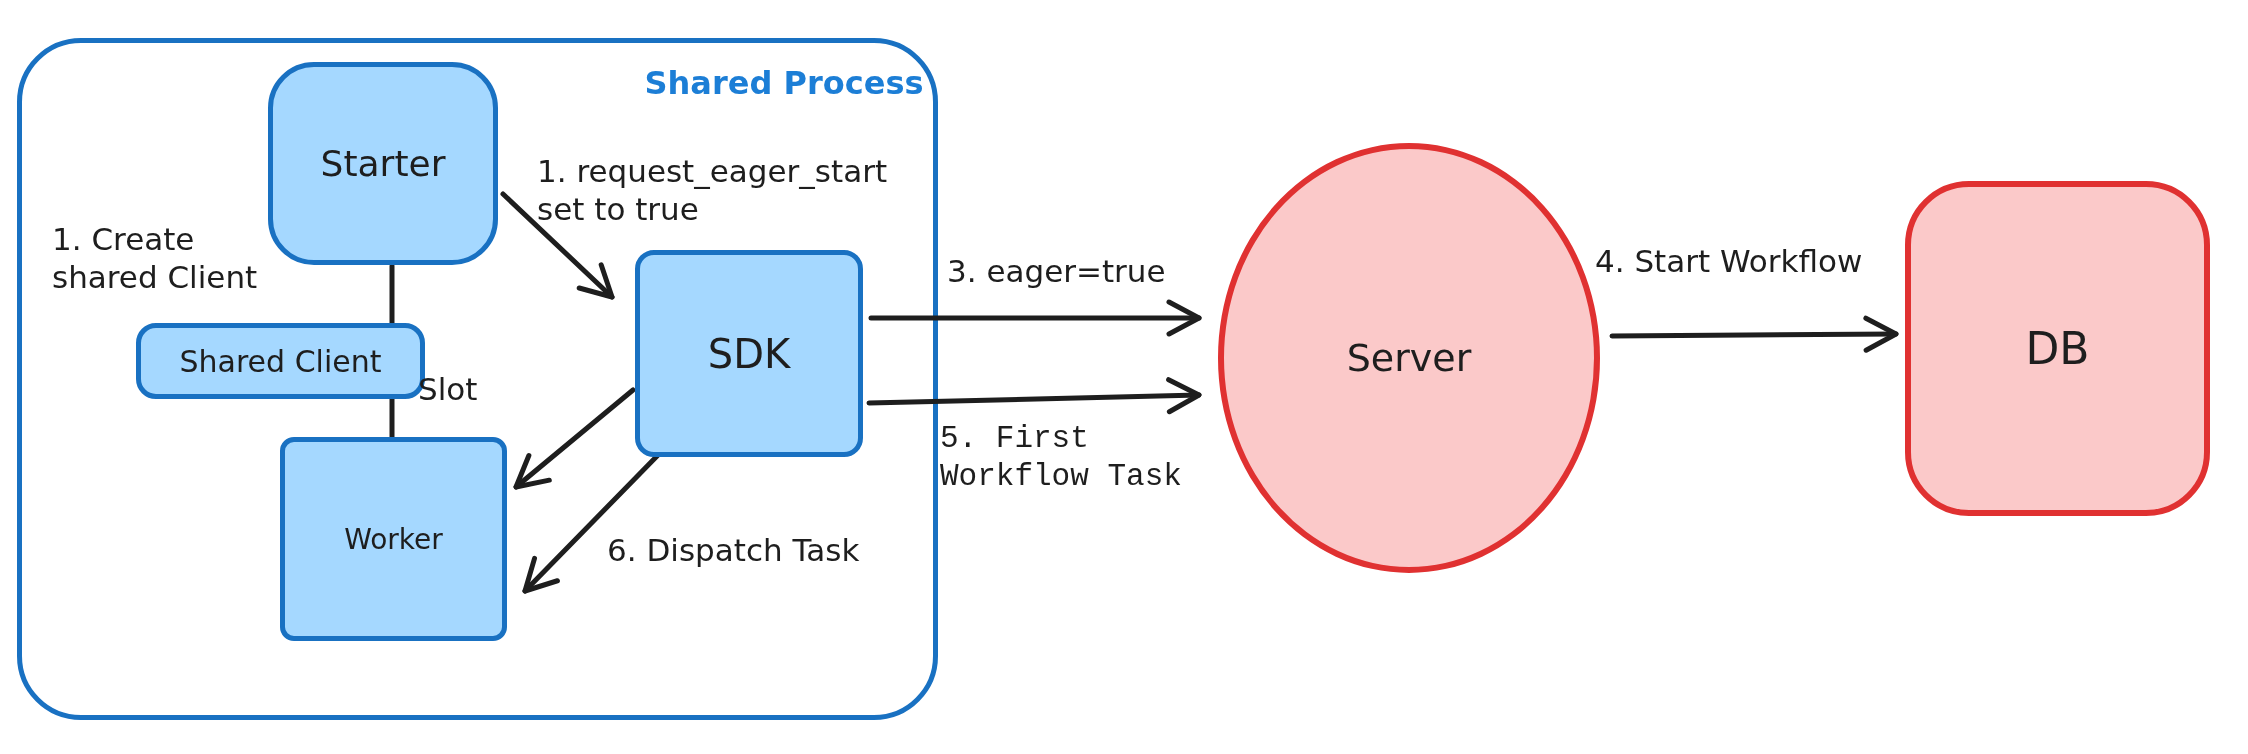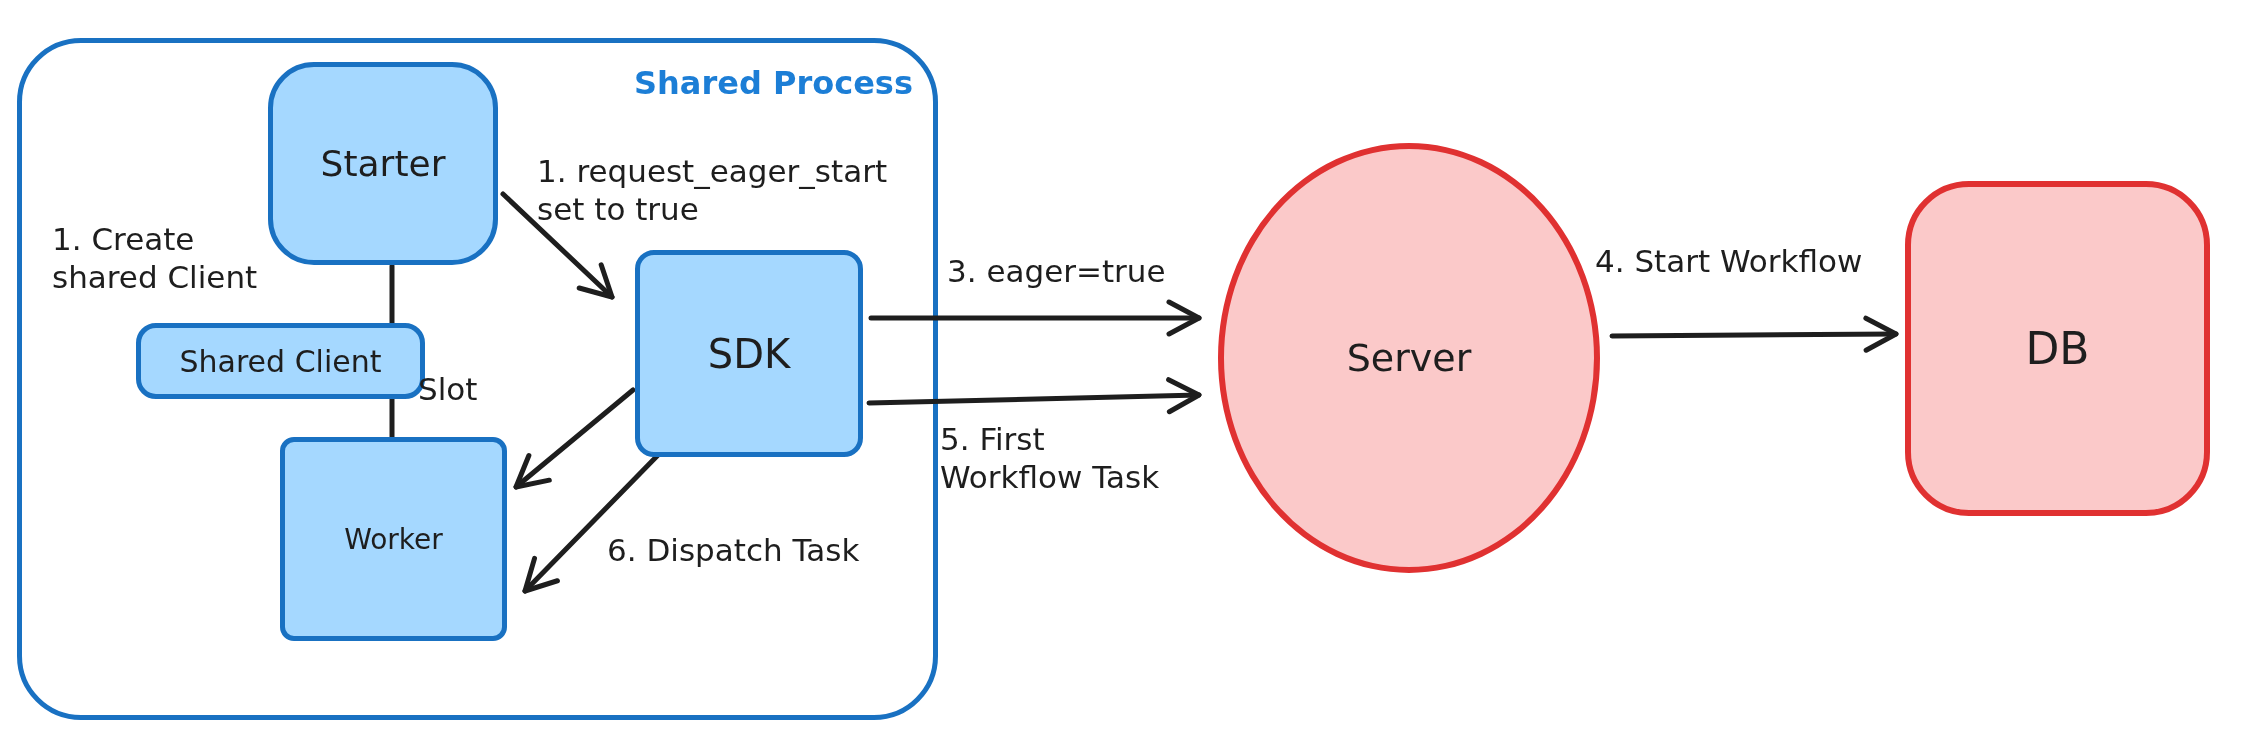--- a/index.html
+++ b/index.html
@@ -24,21 +24,21 @@
   
   .frame{
     left:17px;top:38px;width:921px;height:682px;
     border:5px solid var(--blue-stroke);
     border-radius:64px;
     background:transparent;
     z-index:1;
   }
   .frame-label{
     left:634px;top:64px;width:300px;
-    text-align:left;
+    text-align:center;
     font-size:32px;font-weight:600;
     color:var(--blue-text);
     z-index:4;
   }
   
   svg.wires{left:0;top:0;z-index:2;}
   
   .node{
     display:flex;align-items:center;justify-content:center;
     background:var(--blue-fill);
@@ -70,21 +70,21 @@
     text-align:left;
     font-size:31px;line-height:38px;
     color:var(--ink);
     z-index:4;
     white-space:nowrap;
   }
   .note-create{left:52px;top:220px;width:240px;}
   .note-request{left:537px;top:152px;width:420px;}
   .note-reserve{left:418px;top:370px;width:210px;}
   .note-eager{left:947px;top:252px;width:260px;}
-  .note-first{left:940px;top:420px;width:300px;}
+  .note-first{left:940px;top:420px;width:300px;font-family:Liberation Mono, monospace;}
   .note-start-wf{left:1595px;top:242px;width:300px;}
   .note-dispatch{left:607px;top:531px;width:300px;}
 </style>
 </head>
 <body>
 
 <div class="canvas">
 
   <div class="abs frame"></div>
   <div class="abs frame-label">Shared Process</div>

